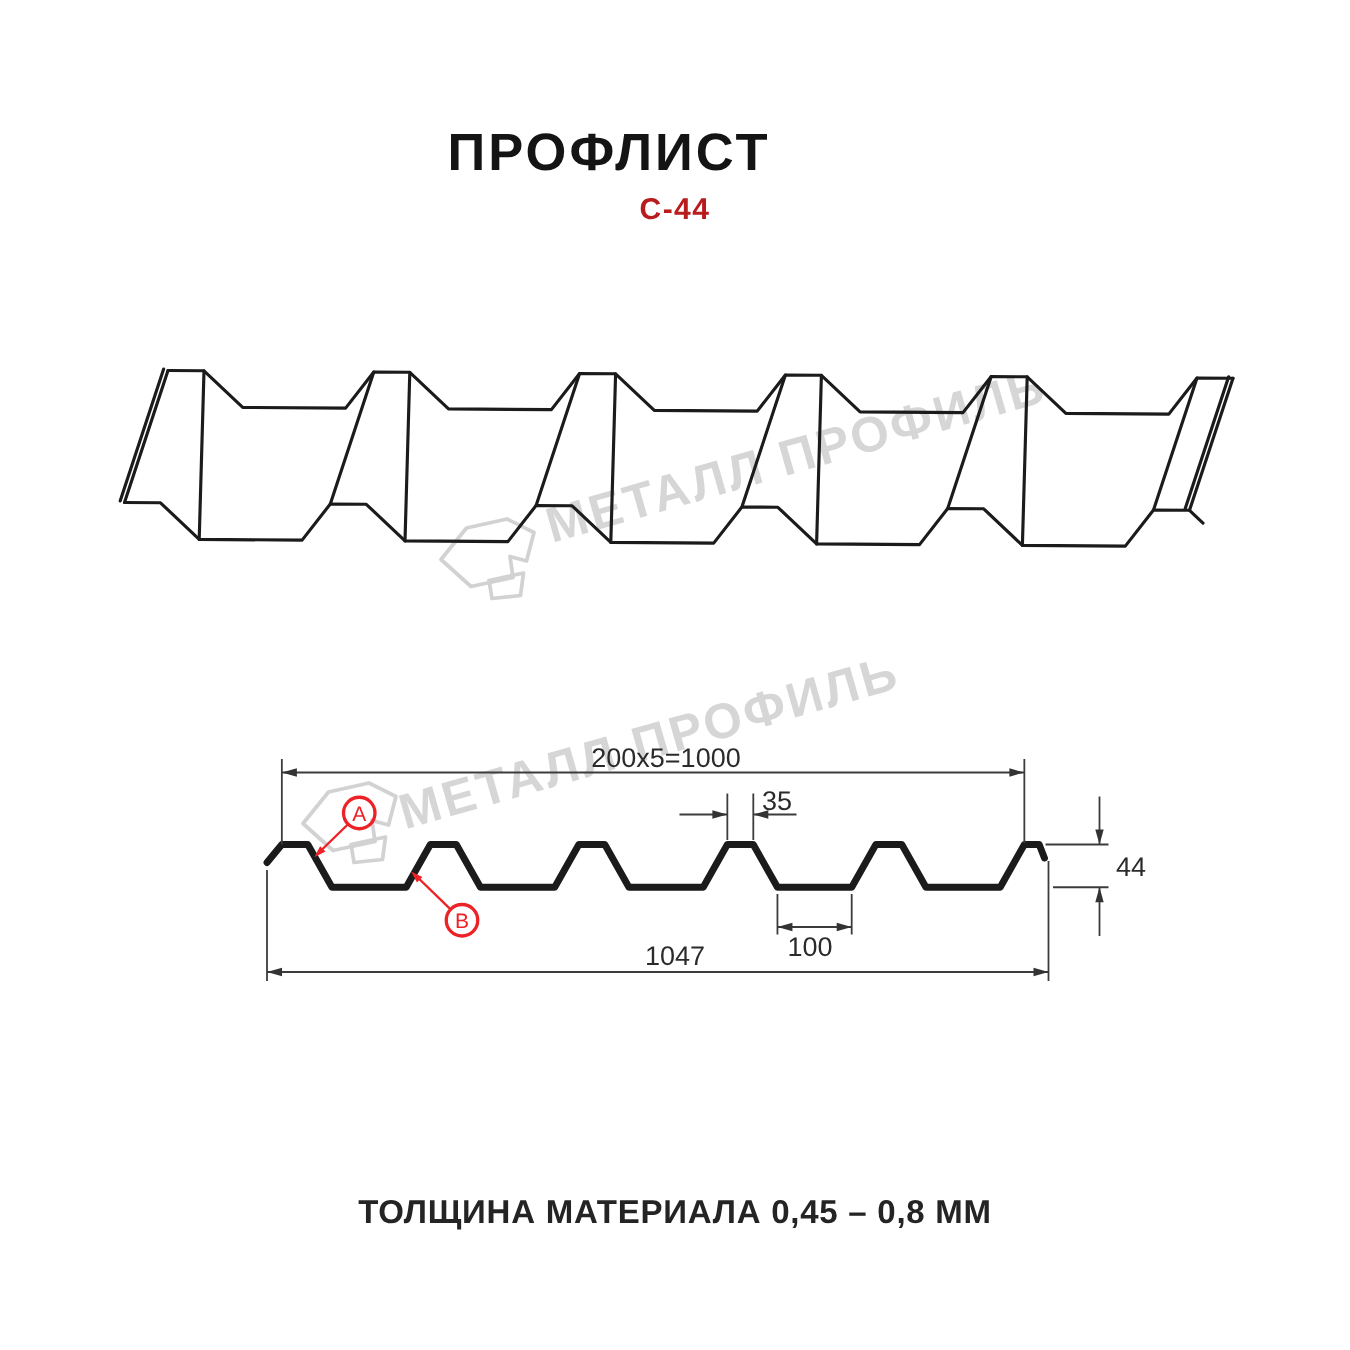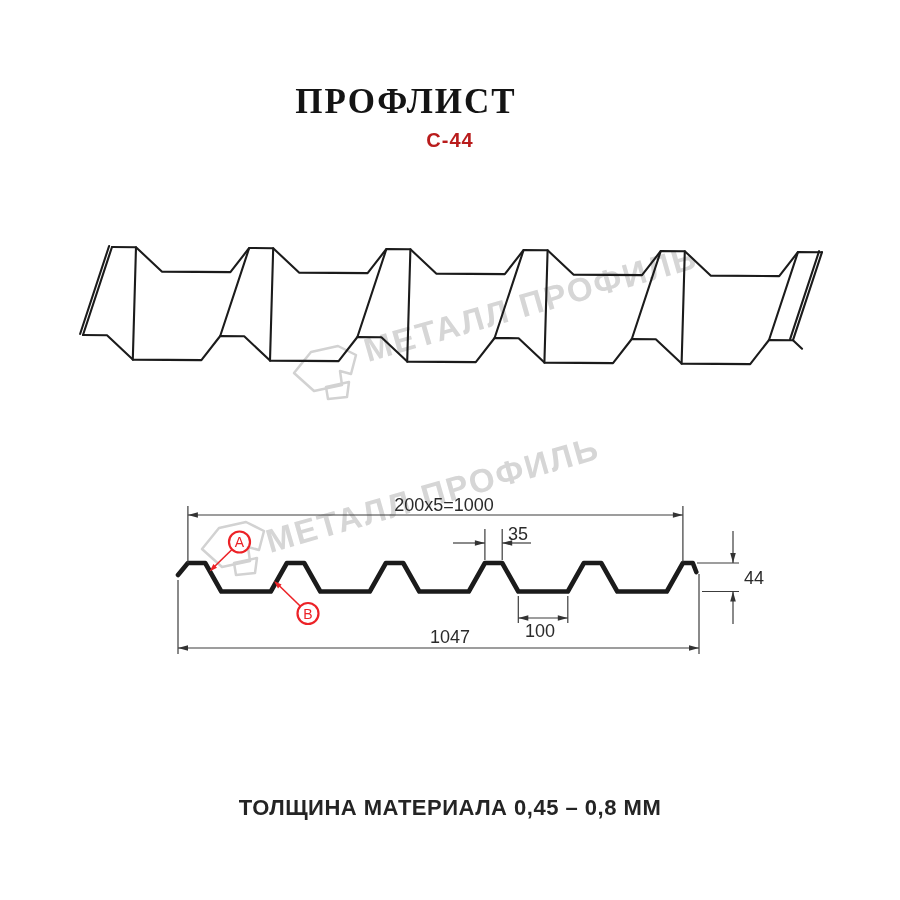--- a/index.html
+++ b/index.html
@@ -1,19 +1,19 @@
 <!DOCTYPE html>
 <html><head>
 <meta charset="utf-8">
 <style>
   html,body{margin:0;padding:0;background:#ffffff;}
   .page{position:relative;width:900px;height:900px;background:#ffffff;overflow:hidden;
         font-family:"Liberation Sans", sans-serif;}
   .title{position:absolute;left:0;top:82px;width:812px;text-align:center;
-         font-size:35px;font-weight:bold;letter-spacing:2px;color:#141414;font-family:Liberation Serif, serif;}
+         font-size:35px;font-weight:bold;letter-spacing:2px;color:#141414;}
   .subtitle{position:absolute;left:0;top:129px;width:900px;text-align:center;
          font-size:20px;font-weight:bold;letter-spacing:1px;color:#b91c1c;}
   .footer{position:absolute;left:0;top:795px;width:900px;text-align:center;
          font-size:22px;font-weight:bold;letter-spacing:0.5px;color:#242424;}
   svg{position:absolute;left:0;top:0;}
   .wm-text{font-size:33px;font-weight:bold;letter-spacing:2px;fill:#d6d6d6;}
   .dim-line{stroke:#3c3c3c;stroke-width:1.2;fill:none;}
   .dim-arrow{fill:#333;stroke:none;}
   .dim-text{font-size:18px;fill:#2b2b2b;}
   .iso-line{stroke:#1b1b1b;stroke-width:2.1;fill:none;stroke-linejoin:round;stroke-linecap:round;}

